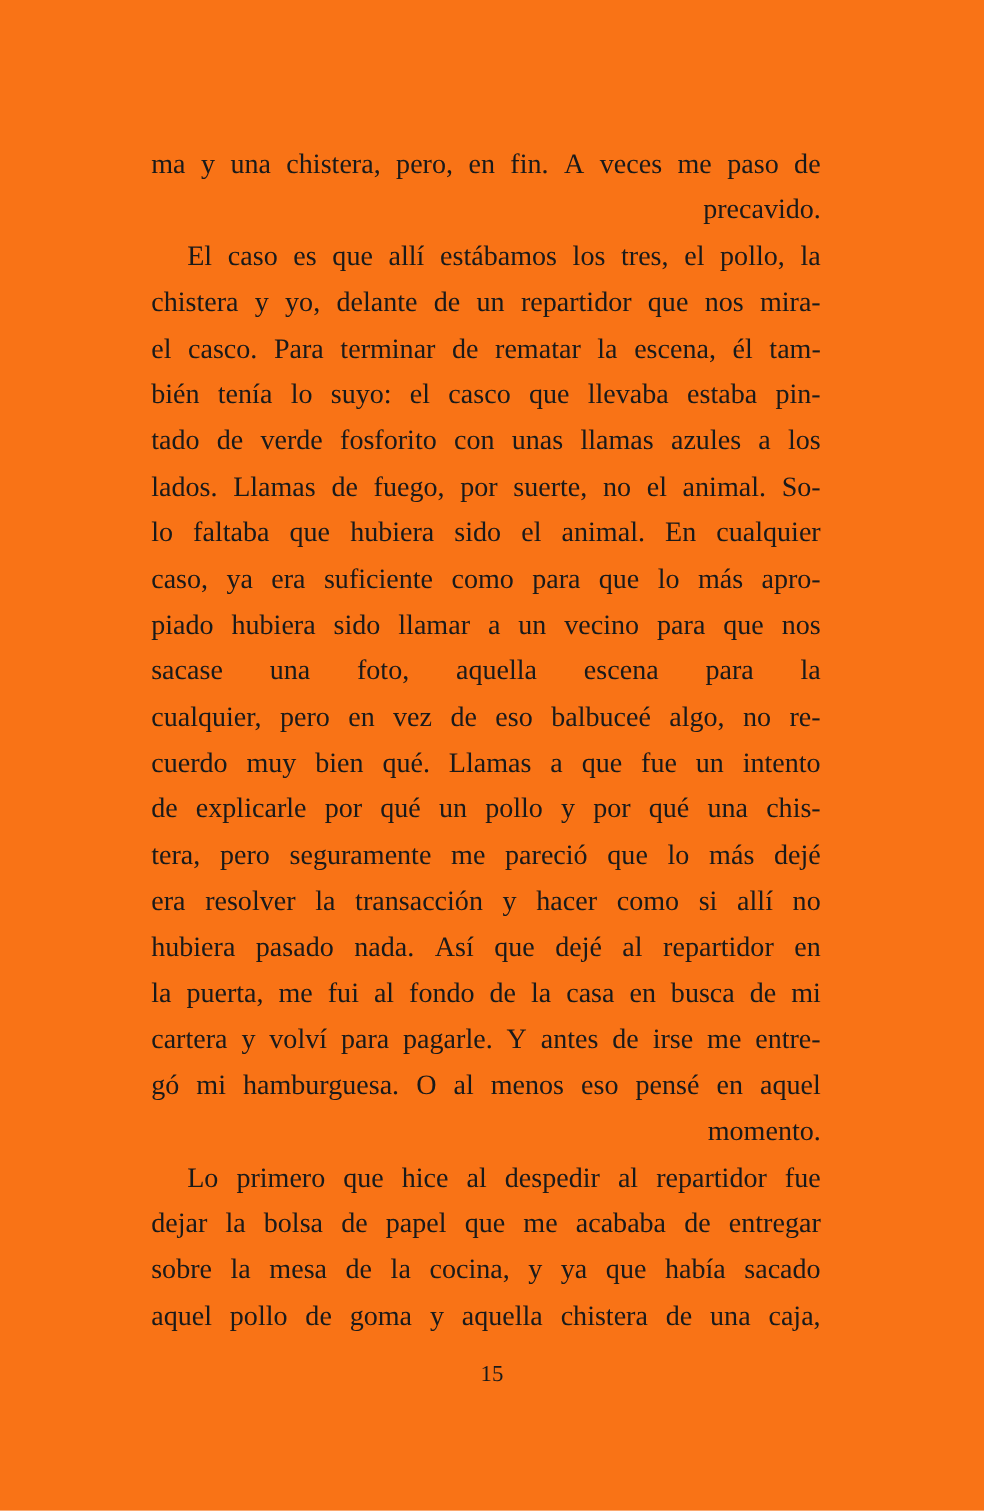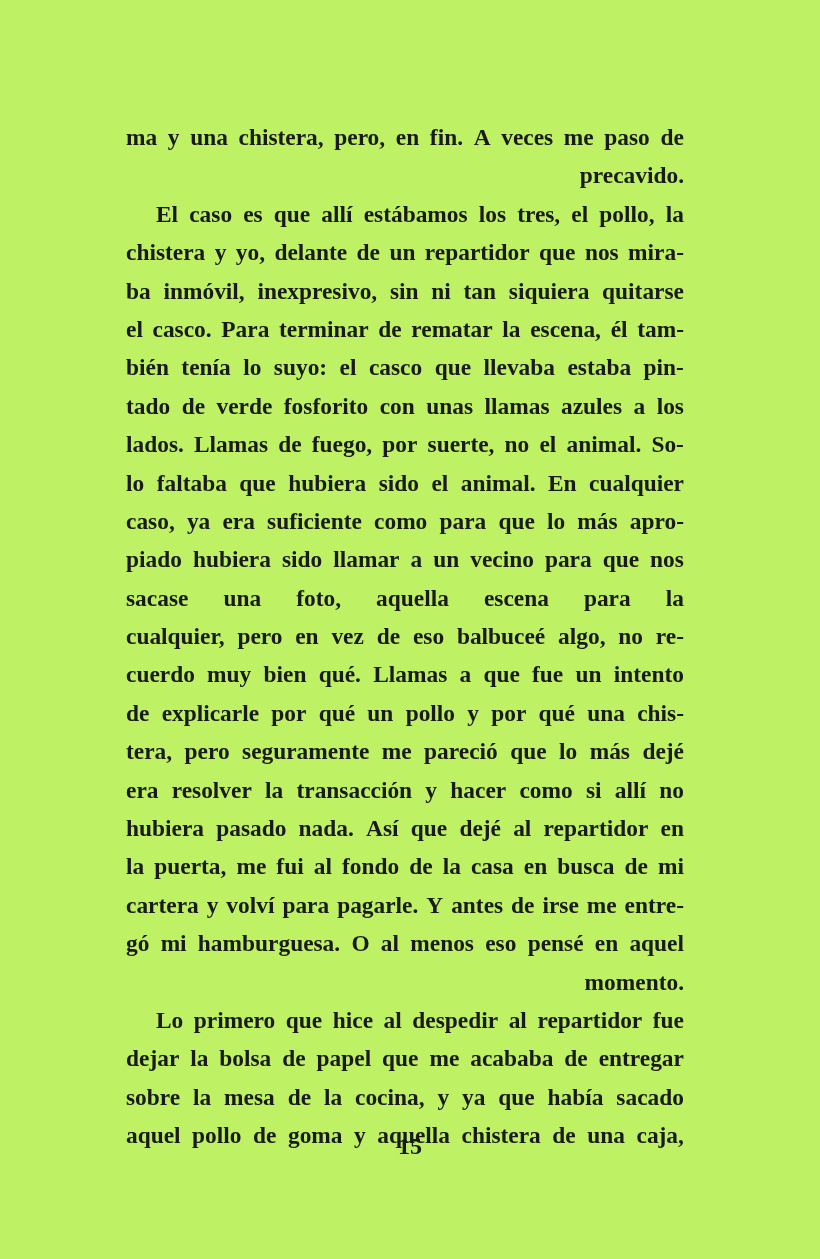--- a/index.html
+++ b/index.html
@@ -9,24 +9,23 @@
     background: #ffffff;
   }
   body {
     font-family: "Liberation Serif", "DejaVu Serif", serif;
     color: #1a1a1a;
   }
   .page {
     position: relative;
     width: 820px;
     height: 1259px;
-    background: #bef264;
+    background: #f97316;
     overflow: hidden;
     margin: 0 auto;
-    font-weight: bold;
   }
   .text-block {
     position: absolute;
     left: 126px;
     top: 118px;
     width: 558px;
   }
   
   .ln {
     display: block;
@@ -59,21 +58,21 @@
   }
   .ln.indent.just {
     width: 528px;
   }
   .folio {
     position: absolute;
     top: 1133px;
     left: 0;
     width: 820px;
     text-align: center;
-    font-size: 24px;
+    font-size: 19px;
     line-height: 26px;
     color: #1a1a1a;
     font-variant-numeric: oldstyle-nums;
   }
 </style>
 </head>
 <body>
 
 <div class="page">
 
@@ -113,30 +112,20 @@
           <span>chistera</span>
           <span>y</span>
           <span>yo,</span>
           <span>delante</span>
           <span>de</span>
           <span>un</span>
           <span>repartidor</span>
           <span>que</span>
           <span>nos</span>
           <span>mira-</span>
-        </div>
-        <div class="ln just">
-          <span>ba</span>
-          <span>inmóvil,</span>
-          <span>inexpresivo,</span>
-          <span>sin</span>
-          <span>ni</span>
-          <span>tan</span>
-          <span>siquiera</span>
-          <span>quitarse</span>
         </div>
         <div class="ln just">
           <span>el</span>
           <span>casco.</span>
           <span>Para</span>
           <span>terminar</span>
           <span>de</span>
           <span>rematar</span>
           <span>la</span>
           <span>escena,</span>

